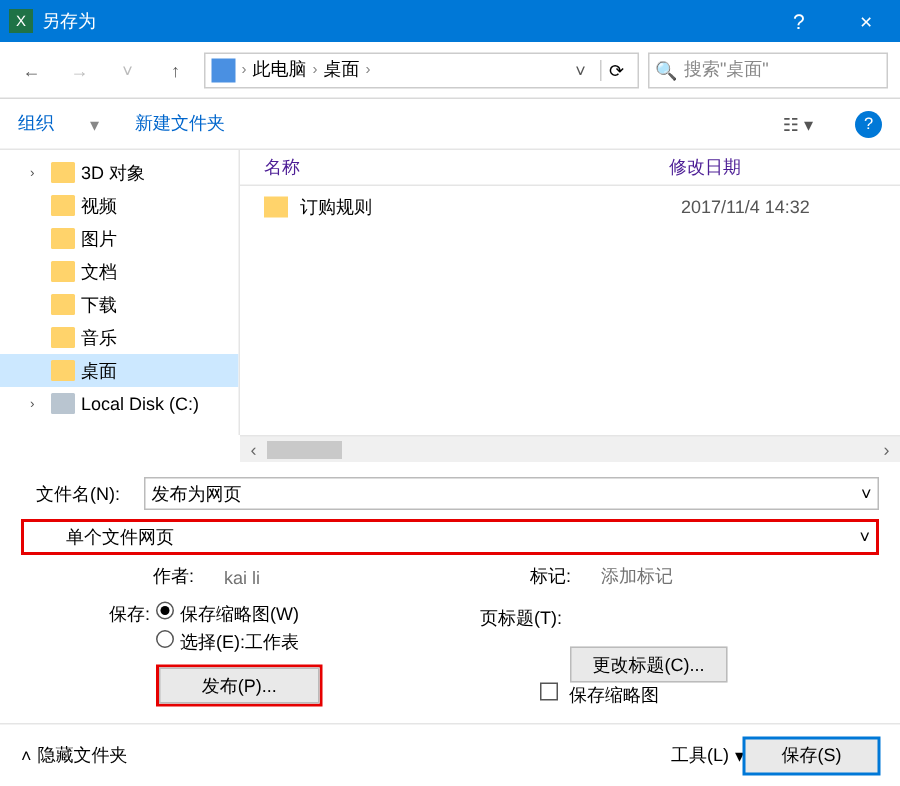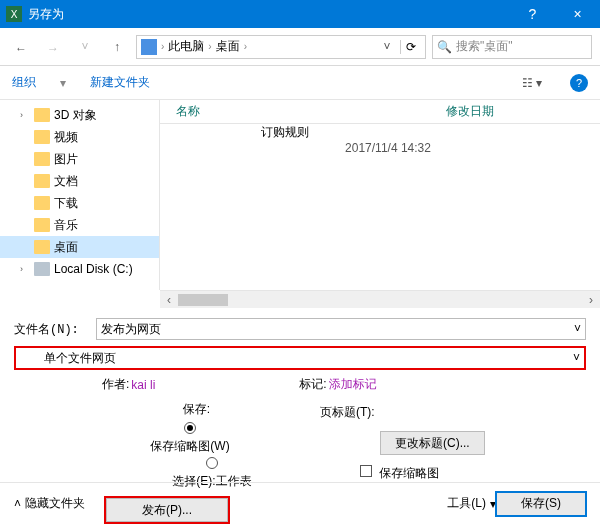--- a/index.html
+++ b/index.html
@@ -21,46 +21,46 @@
 .toolbar .spacer{flex:1;}
 .tb-icon { color:#555; padding:0 4px;}
 .help { width:18px; height:18px; border-radius:50%; background:#0078d7; color:#fff; text-align:center; line-height:18px; font-size:11px;}
 .main { display:flex; height:190px; }
 .tree { width:160px; border-right:1px solid #e5e5e5; overflow:hidden; padding-top:4px;}
 .tree-item { display:flex; align-items:center; height:22px; padding-left:20px; gap:4px;}
 .tree-item.selected { background:#cce8ff;}
 .ti-exp { width:10px; color:#555; font-size:9px;}
 .ti-icon { width:16px; height:14px; background:#ffd36b; border-radius:1px;}
 .ti-icon.disk { background:#b9c5d0;}
-.listhead { display:flex; height:24px; border-bottom:1px solid #e5e5e5; align-items:center; padding-left:16px; color:#0f766e;}
+.listhead { display:flex; height:24px; border-bottom:1px solid #e5e5e5; align-items:center; padding-left:16px; color:#4c1d95;}
 .col-name { width:270px;}
 .col-date { flex:1;}
-.listrow { display:flex; align-items:center; height:28px; padding-left:16px;flex-direction:column;}
+.listrow { display:flex; align-items:center; height:28px; padding-left:16px;}
 .listrow .fi { width:16px; height:14px; background:#ffd36b; margin-right:8px;}
 .listrow .fn { width:254px;}
 .listrow .fd { color:#555;}
 .scroll-h { height:18px; background:#f0f0f0; border-top:1px solid #e5e5e5; margin-left:160px; position:relative;}
 .scroll-h .thumb { position:absolute; left:18px; top:3px; height:12px; width:50px; background:#c9c9c9;}
 .scroll-h .arrow { position:absolute; top:0; width:18px; text-align:center; line-height:18px; color:#666;}
 .form { padding:10px 14px 0 14px; }
 .row { display:flex; align-items:center; margin-bottom:6px;}
-.lbl { width:82px; text-align:left; padding-right:6px;font-family:Liberation Mono, monospace;}
+.lbl { width:82px; text-align:center; padding-right:6px;}
 .input { flex:1; height:22px; border:1px solid #bbb; padding:0 4px; background:#fff; display:flex; align-items:center;}
 .filetype { border:2px solid #e60000; height:24px;padding-left:28px;}
-.meta { display:flex; padding-left:88px; gap:2px; margin-bottom:8px; align-items:center;}
-.meta .link { color:#a21caf;}
+.meta { display:flex; padding-left:88px; gap:20px; margin-bottom:8px; align-items:center;}
+.meta .link { color:#737373;}
 .saverow { display:flex; padding-left:46px; gap:0; align-items:flex-start; margin-bottom:4px;}
 .saverow .col1{ width:260px;}
-.radio { display:flex; align-items:center; gap:4px; margin-bottom:2px;flex-direction:column;}
+.radio { display:flex; gap:4px; margin-bottom:2px;}
 .rdot { width:12px; height:12px; border:1px solid #555; border-radius:50%; display:flex; align-items:center; justify-content:center;}
 .rdot.checked::after{content:""; width:6px; height:6px; background:#000; border-radius:50%;}
 .btn { background:#e9e9e9; border:1px solid #bbb; height:24px; padding:0 14px; display:inline-flex; align-items:center; justify-content:center;}
 .btn.default { border:1px solid #0078d7; box-shadow:0 0 0 1px #0078d7;}
 .publish-wrap { border:2px solid #e60000; display:inline-block;}
-.publish-btn { width:122px;}
+.publish-btn { width:107px;}
 .title-col { width:250px;}
 .ttl-input { height:22px;}
 .chk { width:12px; height:12px; border:1px solid #555; display:inline-block; margin-right:4px;}
 .footer { position:absolute; bottom:0; left:0; right:0; height:42px; border-top:1px solid #e5e5e5; display:flex; align-items:center; padding:0 14px;}
 .footer .spacer{flex:1;}
 .footer .tools { display:flex; align-items:center; gap:4px; }
 .collapse { display:flex; align-items:center; gap:4px;}
 </style>
 </head>
 <body>
@@ -200,21 +200,21 @@
       </div>
       <div style="padding-left:44px; margin-top:6px;">
         <span class="publish-wrap"><span class="btn publish-btn">发布(P)...</span></span>
       </div>
     </div>
     <div class="title-col">
       <div style="display:flex; align-items:center; gap:6px; margin-bottom:8px;">
         <span>页标题(T):</span>
         <span class="ttl-input"></span>
       </div>
-      <div style="padding-left:60px; margin-bottom:10px;">
+      <div style="padding-left:60px; ">
         <span class="btn">更改标题(C)...</span>
       </div>
       <div style="padding-left:40px;">
         <span class="chk"></span>
         <span>保存缩略图</span>
       </div>
     </div>
   </div>
 </div>
 

